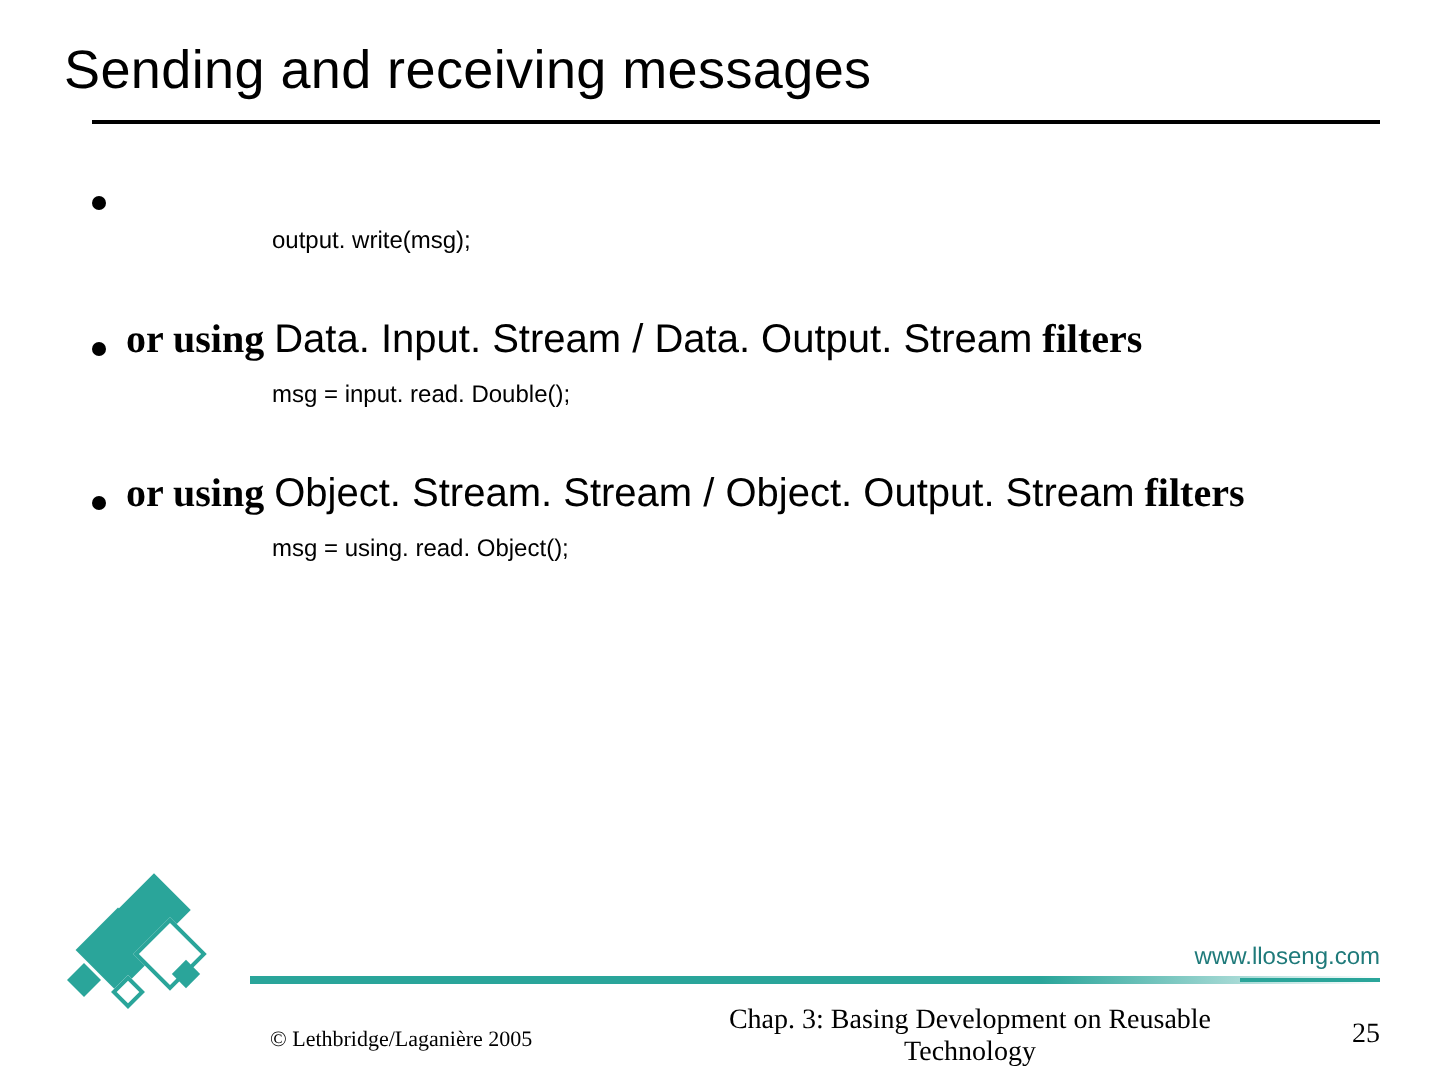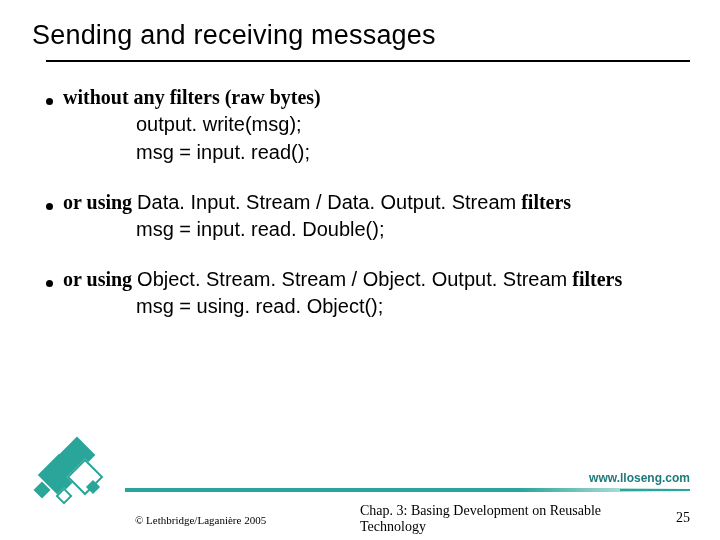--- a/index.html
+++ b/index.html
@@ -4,52 +4,50 @@
 <style>
   html,body{margin:0;padding:0;width:720px;height:540px;background:#fff;font-family:"Times New Roman",Times,serif;color:#000;overflow:hidden}
   .slide{position:relative;width:720px;height:540px}
   .title{position:absolute;left:32px;top:20px;font-family:Arial,Helvetica,sans-serif;font-size:27px;letter-spacing:.2px}
   .title-rule{position:absolute;left:46px;right:30px;top:60px;height:2px;background:#000}
   .outline{position:absolute;left:46px;right:30px;top:60px}
   .outline .row{display:flex;align-items:flex-start;margin-top:0}
   .dot{width:7px;height:7px;border-radius:50%;background:#000;margin:12px 10px 0 0;flex:0 0 7px}
   .lead{font-weight:bold;font-size:20px}
   .code-font{font-family:Arial,Helvetica,sans-serif;font-size:20px;font-weight:normal}
-  .code-block{margin:2px 0 0 90px;font-family:Arial,Helvetica,sans-serif;font-size:20px;line-height:26px}
+  .code-block{margin:2px 0 0 90px;font-family:Arial,Helvetica,sans-serif;font-size:12px;line-height:26px}
   .gap{height:26px}
 
   
-  .footer-url{position:absolute;right:30px;bottom:55px;font-family:Arial,Helvetica,sans-serif;font-size:12px;font-weight:bold;color:#1f7a7a}
+  .footer-url{position:absolute;right:30px;bottom:55px;font-family:Arial,Helvetica,sans-serif;font-size:12px;font-weight:normal;color:#1f7a7a}
   .footer-bar{position:absolute;left:125px;right:30px;bottom:48px;height:4px;background:linear-gradient(90deg,#2aa59a 0%,#2aa59a 70%,rgba(255,255,255,0) 100%)}
   .footer-bar::after{content:"";position:absolute;right:0;top:1px;width:70px;height:2px;background:#2aa59a}
   .copyright{position:absolute;left:135px;bottom:14px;font-size:11px}
-  .chap{position:absolute;left:360px;bottom:5px;width:250px;font-size:14px;line-height:16px}
+  .chap{position:absolute;left:360px;bottom:5px;width:250px;text-align:center;font-size:14px;line-height:16px}
   .pageno{position:absolute;right:30px;bottom:14px;font-size:14px}
 
   
   .deco{position:absolute;left:28px;bottom:30px;width:95px;height:70px}
   .dia{position:absolute;background:#2aa59a;transform:rotate(45deg)}
   .dia.open{background:#fff;border:2px solid #2aa59a}
 </style>
 </head>
 <body>
 <div class="slide">
 
   <div class="title">Sending and receiving messages</div>
   <div class="title-rule"></div>
 
   <div class="outline">
     <div class="gap"></div>
 
     <div class="row">
       <div class="dot"></div>
-      <div><span class="lead">without any filters (raw bytes)</span></div>
     </div>
     <div class="code-block">output. write(msg);</div>
-    <div class="code-block">msg = input. read();</div>
 
     <div class="gap"></div>
 
     <div class="row">
       <div class="dot"></div>
       <div>
         <span class="lead">or using </span><span class="code-font">Data. Input. Stream / Data. Output. Stream</span><span class="lead"> filters</span>
       </div>
     </div>
     <div class="code-block">msg = input. read. Double();</div>

